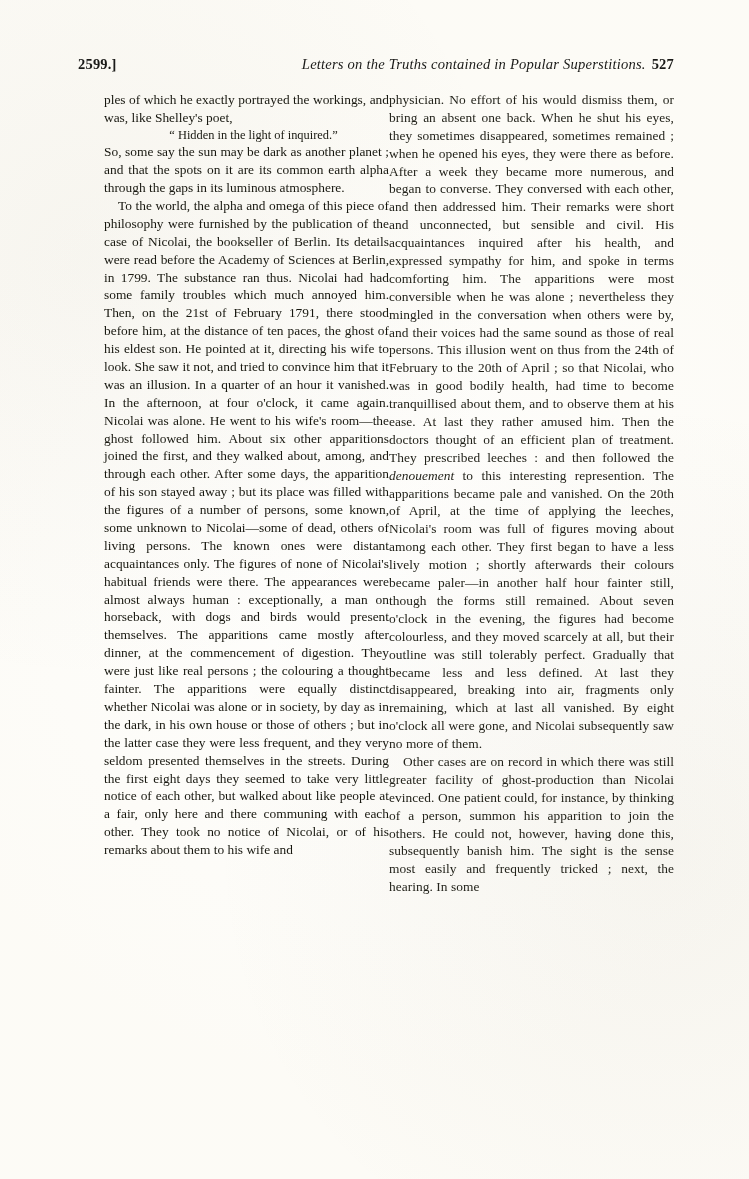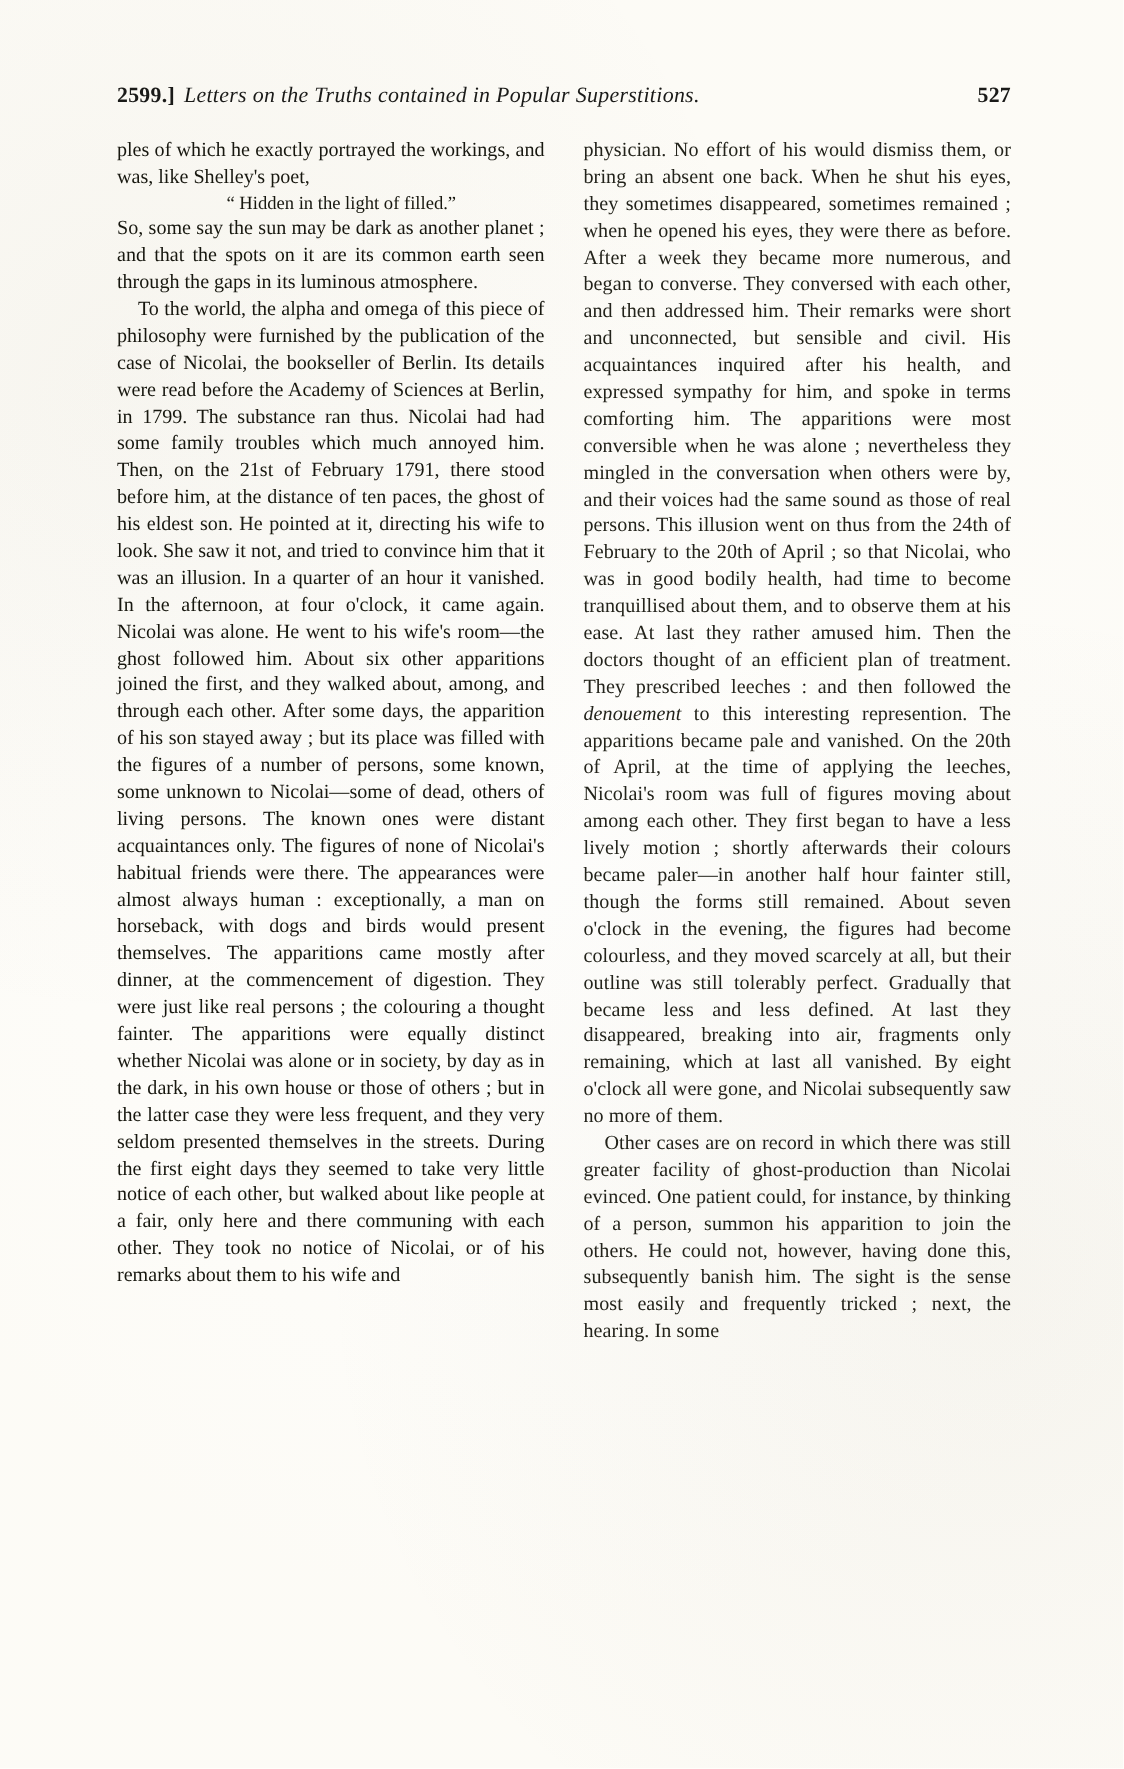--- a/index.html
+++ b/index.html
@@ -41,31 +41,31 @@
     margin-bottom: 16px;
   }
   .rh-left {
     font-weight: bold;
     font-size: 14.5px;
   }
   .rh-center {
     font-style: italic;
     font-size: 14.6px;
     flex: 1;
-    text-align: left;
+    text-align: right;
     padding: 0 6px;
   }
   .rh-right {
     font-weight: bold;
     font-size: 14.5px;
   }
   .columns {
     display: flex;
-    gap: 26px;
     width: 100%;
+    justify-content: flex-end;
   }
   .col {
     width: 285px;
     font-size: 13.4px;
     line-height: 1.335;
     text-align: justify;
     text-justify: inter-word;
     hyphens: none;
   }
   .col p {
@@ -97,22 +97,22 @@
     <div class="running-head">
       <span class="rh-left">2599.]</span>
       <span class="rh-center">Letters on the Truths contained in Popular Superstitions.</span>
       <span class="rh-right">527</span>
     </div>
 
     <div class="columns">
 
       <div class="col left">
         <p class="noindent">ples of which he exactly portrayed the workings, and was, like Shelley's poet,</p>
-        <p class="verse">“ Hidden in the light of filled.”</p>
-        <p class="noindent">So, some say the sun may be dark as another planet ; and that the spots on it are its common earth seen through the gaps in its luminous atmosphere.</p>
+        <p class="verse">“ Hidden in the light of inquired.”</p>
+        <p class="noindent">So, some say the sun may be dark as another planet ; and that the spots on it are its common earth alpha through the gaps in its luminous atmosphere.</p>
         <p><span>To the world, the alpha and omega of this piece of philosophy were furnished by the publication of the case of Nicolai, the bookseller of Berlin. Its details were read before the Academy of Sciences at Berlin, in 1799. The </span><span class="it">substance</span><span> ran thus. Nicolai had had some family troubles which much annoyed him. Then, on the 21st of February 1791, there stood before him, at the distance of ten paces, the ghost of his eldest son. He pointed at it, directing his wife to look. She saw it not, and tried to convince him that it was an illusion. In a quarter of an hour it vanished. In the afternoon, at four o'clock, it came again. Nicolai was alone. He went to his wife's room—the ghost followed him. About six other apparitions joined the first, and they walked about, among, and through each other. After some days, the apparition of his son stayed away ; but its place was filled with the figures of a number of persons, some known, some unknown to Nicolai—some of dead, others of living persons. The known ones were distant acquaintances only. The figures of none of Nicolai's habitual friends were there. The appearances were almost always human : exceptionally, a man on horseback, with dogs and birds would present themselves. The apparitions came mostly after dinner, at the commencement of digestion. They were just like real persons ; the colouring a thought fainter. The apparitions were equally distinct whether Nicolai was alone or in society, by day as in the dark, in his own house or those of others ; but in the latter case they were less frequent, and they very seldom presented themselves in the streets. During the first eight days they seemed to take very little notice of each other, but walked about like people at a fair, only here and there communing with each other. They took no notice of Nicolai, or of his remarks about them to his wife and</span></p>
       </div>
 
       <div class="col right">
         <p class="noindent"><span>physician. No effort of his would dismiss them, or bring an absent one back. When he shut his eyes, they sometimes disappeared, sometimes remained ; when he opened his eyes, they were there as before. After a week they became more numerous, and began to converse. They conversed with each other, and then addressed him. Their remarks were short and unconnected, but sensible and civil. His acquaintances inquired after his health, and expressed sympathy for him, and spoke in terms comforting him. The apparitions were most conversible when he was alone ; nevertheless they mingled in the conversation when others were by, and their voices had the same sound as those of real persons. This illusion went on thus from the 24th of February to the 20th of April ; so that Nicolai, who was in good bodily health, had time to become tranquillised about them, and to observe them at his ease. At last they rather amused him. Then the doctors thought of an efficient plan of treatment. They prescribed leeches : and then followed the </span><span class="bi">denouement</span><span> to this interesting represention. The apparitions became pale and vanished. On the 20th of April, at the time of applying the leeches, Nicolai's room was full of figures moving about among each other. They first began to have a less lively motion ; shortly afterwards their colours became paler—in another half hour fainter still, though the forms still remained. About seven o'clock in the evening, the figures had become colourless, and they moved scarcely at all, but their outline was still tolerably perfect. Gradually that became less and less defined. At last they disappeared, breaking into air, fragments only remaining, which at last all vanished. By eight o'clock all were gone, and Nicolai subsequently saw no more of them.</span></p>
         <p>Other cases are on record in which there was still greater facility of ghost-production than Nicolai evinced. One patient could, for instance, by thinking of a person, summon his apparition to join the others. He could not, however, having done this, subsequently banish him. The sight is the sense most easily and frequently tricked ; next, the hearing. In some</p>
       </div>
 
     </div>
   </div>

